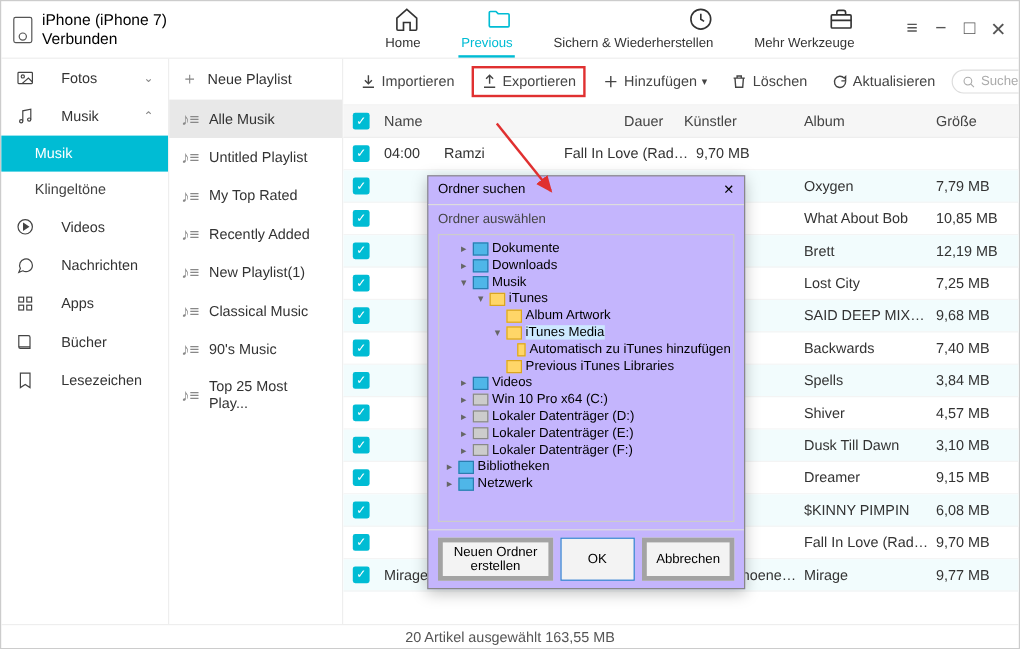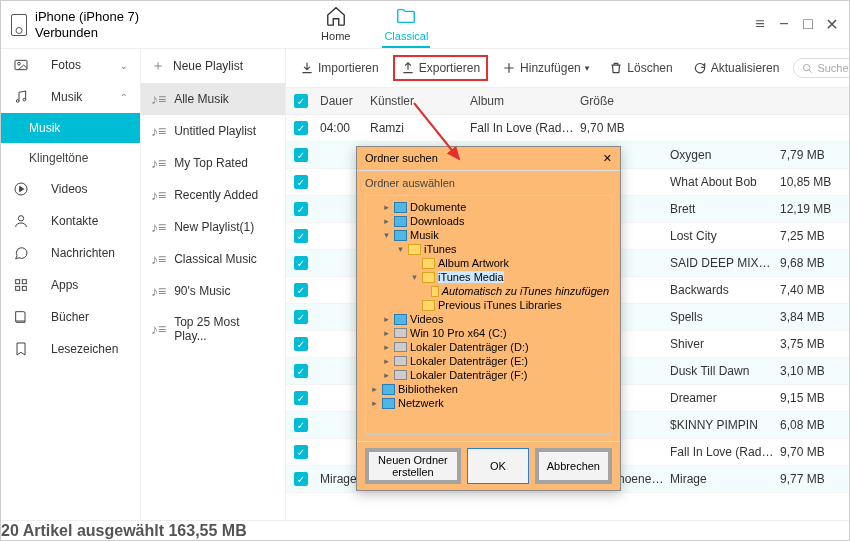--- a/index.html
+++ b/index.html
@@ -5,21 +5,21 @@
 * { box-sizing: border-box; margin: 0; padding: 0; font-family: "Segoe UI", Arial, sans-serif; }
 body { width: 850px; height: 541px; background: #fff; font-size: 12px; position: relative; overflow: hidden; border: 1px solid #ccc; }
 
 
 .titlebar { height: 48px; display: flex; align-items: center; padding: 0 10px; border-bottom: 1px solid #eee; }
 .device-info { display: flex; align-items: center; }
 .device-icon { width: 16px; height: 22px; border: 1.5px solid #555; border-radius: 2px; margin-right: 8px; position: relative; }
 .device-icon::after { content: ''; position: absolute; bottom: 1px; left: 50%; transform: translateX(-50%); width: 5px; height: 5px; border: 1px solid #555; border-radius: 50%; }
 .device-text { display: flex; flex-direction: column; line-height: 1.2; font-size: 13px; }
 .nav-tabs { display: flex; gap: 30px; margin-left: 180px; }
-.nav-tab { display: flex; flex-direction: column; align-items: center; gap: 3px; cursor: pointer; padding: 4px 2px; font-size: 11px; color: #333; }
+.nav-tab { display: flex; flex-direction: column; align-items: flex-end; gap: 3px; cursor: pointer; padding: 4px 2px; font-size: 11px; color: #333; }
 .nav-tab.active { color: #00bcd4; border-bottom: 2px solid #00bcd4; }
 .nav-icon { width: 22px; height: 22px; }
 .window-ctrls { margin-left: auto; display: flex; gap: 10px; font-size: 16px; color: #555; }
 .window-ctrls span { cursor: pointer; width: 14px; text-align: center; }
 
 
 .main { display: flex; height: calc(100% - 48px - 20px); }
 
 
 .sidebar-left { width: 140px; border-right: 1px solid #eee; }
@@ -52,24 +52,24 @@
 .col-album { width: 110px; }
 .col-size { width: 60px; text-align: left; }
 .table-body { overflow-y: auto; flex: 1; }
 .row { display: flex; padding: 6px 8px; font-size: 12px; color: #333; border-bottom: 1px solid #f4f4f4; align-items: center; }
 .row:nth-child(even) { background: #f2fcfd; }
 .chk { width: 14px; height: 14px; background: #00bcd4; color: #fff; display: flex; align-items: center; justify-content: center; font-size: 10px; border-radius: 2px; }
 .chk-head { width: 14px; height: 14px; background: #00bcd4; color: #fff; display: flex; align-items: center; justify-content: center; font-size: 10px; border-radius: 2px; }
 .cell { overflow: hidden; white-space: nowrap; text-overflow: ellipsis; padding-right: 6px; }
 
 
-.status { height: 20px; border-top: 1px solid #eee; text-align: left; font-size: 16px; line-height: 20px; color: #555; font-weight: bold; }
-
-
-.dialog { position: absolute; left: 355px; top: 145px; width: 265px; background: #fdba74; border: 1px solid #888; box-shadow: 0 3px 12px rgba(0,0,0,0.25); z-index: 10; }
+.status { height: 20px; border-top: 1px solid #eee; text-align: center; font-size: 12px; line-height: 20px; color: #555; }
+
+
+.dialog { position: absolute; left: 355px; top: 145px; width: 265px; background: #c4b5fd; border: 1px solid #888; box-shadow: 0 3px 12px rgba(0,0,0,0.25); z-index: 10; }
 .dlg-title { display: flex; padding: 5px 8px; font-size: 11px; border-bottom: 1px solid #ddd; }
 .dlg-close { margin-left: auto; cursor: pointer; }
 .dlg-sub { padding: 6px 8px; font-size: 11px; color: #444; }
 .tree { border: 1px solid #ccc; margin: 0 8px 6px 8px; height: 240px; overflow-y: auto; font-size: 11px; padding: 4px 2px; }
 .tree-item { display: flex; align-items: center; gap: 3px; padding: 1px 0; white-space: nowrap; }
 .tree-exp { width: 9px; font-size: 9px; color: #666; text-align: center; }
 .tree-icon { width: 13px; height: 11px; display: inline-block; }
 .folder-y { background: #ffd668; border: 1px solid #daa520; }
 .folder-b { background: #4fb6e8; border: 1px solid #2c7cb0; }
 .tree-item.sel .tree-label { background: #cde8ff; }
@@ -98,21 +98,35 @@
     <div class="nav-tab">
       <svg class="nav-icon" viewBox="0 0 24 24" fill="none" stroke="#333" stroke-width="1.5">
           <path d="M3 11l9-8 9 8v10a1 1 0 01-1 1h-5v-7h-6v7H4a1 1 0 01-1-1V11z"></path>
         </svg>
       <span>Home</span>
     </div>
     <div class="nav-tab active">
       <svg class="nav-icon" viewBox="0 0 24 24" fill="none" stroke="#00bcd4" stroke-width="1.5">
           <path d="M3 6a1 1 0 011-1h5l2 2h9a1 1 0 011 1v10a1 1 0 01-1 1H4a1 1 0 01-1-1V6z"></path>
         </svg>
-      <span>Classical</span>
+      <span>Previous</span>
+    </div>
+    <div class="nav-tab">
+      <svg class="nav-icon" viewBox="0 0 24 24" fill="none" stroke="#333" stroke-width="1.5">
+          <circle cx="12" cy="12" r="9"></circle>
+          <path d="M12 7v5l3 2"></path>
+        </svg>
+      <span>Sichern &amp; Wiederherstellen</span>
+    </div>
+    <div class="nav-tab">
+      <svg class="nav-icon" viewBox="0 0 24 24" fill="none" stroke="#333" stroke-width="1.5">
+          <rect x="3" y="8" width="18" height="12" rx="1"></rect>
+          <path d="M8 8V6a2 2 0 012-2h4a2 2 0 012 2v2M3 13h18"></path>
+        </svg>
+      <span>Mehr Werkzeuge</span>
     </div>
   </div>
   <div class="window-ctrls">
     <span>≡</span>
     <span>−</span>
     <span>□</span>
     <span>✕</span>
   </div>
 </div>
 
@@ -148,29 +162,20 @@
           <svg width="16" height="16" viewBox="0 0 24 24" fill="none" stroke="#444" stroke-width="1.5">
             <circle cx="12" cy="12" r="9"></circle>
             <path d="M10 8l6 4-6 4V8z" fill="#444"></path>
           </svg>
         </span>
       <span>Videos</span>
     </div>
     <div class="side-item">
       <span class="side-icon">
           <svg width="16" height="16" viewBox="0 0 24 24" fill="none" stroke="#444" stroke-width="1.5">
-            <circle cx="12" cy="8" r="4"></circle>
-            <path d="M4 21c0-4 4-6 8-6s8 2 8 6"></path>
-          </svg>
-        </span>
-      <span>Kontakte</span>
-    </div>
-    <div class="side-item">
-      <span class="side-icon">
-          <svg width="16" height="16" viewBox="0 0 24 24" fill="none" stroke="#444" stroke-width="1.5">
             <path d="M21 12a8 8 0 01-12 7l-5 2 2-5a8 8 0 1115-4z"></path>
           </svg>
         </span>
       <span>Nachrichten</span>
     </div>
     <div class="side-item">
       <span class="side-icon">
           <svg width="16" height="16" viewBox="0 0 24 24" fill="none" stroke="#444" stroke-width="1.5">
             <rect x="4" y="4" width="6" height="6"></rect>
             <rect x="14" y="4" width="6" height="6"></rect>
@@ -277,20 +282,21 @@
             <path d="M21 21l-6-6"></path>
           </svg>
         <span>Suchen</span>
       </div>
     </div>
 
     <div class="table-head">
       <div class="col-check">
           <div class="chk-head">✓</div>
         </div>
+      <div class="col-name">Name</div>
       <div class="col-dur">Dauer</div>
       <div class="col-artist">Künstler</div>
       <div class="col-album">Album</div>
       <div class="col-size">Größe</div>
     </div>
 
     <div class="table-body" id="table-body">
         <div class="row">
           <div class="col-check">
             <div class="chk">✓</div>
@@ -371,21 +377,21 @@
           <div class="cell col-size">3,84 MB</div>
         </div>
         <div class="row">
           <div class="col-check">
             <div class="chk">✓</div>
           </div>
           <div class="cell col-name"></div>
           <div class="cell col-dur"></div>
           <div class="cell col-artist"></div>
           <div class="cell col-album">Shiver</div>
-          <div class="cell col-size">3,75 MB</div>
+          <div class="cell col-size">4,57 MB</div>
         </div>
         <div class="row">
           <div class="col-check">
             <div class="chk">✓</div>
           </div>
           <div class="cell col-name"></div>
           <div class="cell col-dur"></div>
           <div class="cell col-artist">...ailey</div>
           <div class="cell col-album">Dusk Till Dawn</div>
           <div class="cell col-size">3,10 MB</div>
@@ -475,21 +481,21 @@
     <div class="tree-item" style="padding-left:42px;">
         <span class="tree-exp"></span>
         <span class="tree-icon folder-y"></span>
         <span class="tree-label">Album Artwork</span>
       </div>
     <div class="tree-item sel" style="padding-left:42px;">
         <span class="tree-exp">▾</span>
         <span class="tree-icon folder-y"></span>
         <span class="tree-label">iTunes Media</span>
       </div>
-    <div class="tree-item" style="padding-left:56px;font-style:italic;">
+    <div class="tree-item" style="padding-left:56px;">
         <span class="tree-exp"></span>
         <span class="tree-icon folder-y"></span>
         <span class="tree-label">Automatisch zu iTunes hinzufügen</span>
       </div>
     <div class="tree-item" style="padding-left:42px;">
         <span class="tree-exp"></span>
         <span class="tree-icon folder-y"></span>
         <span class="tree-label">Previous iTunes Libraries</span>
       </div>
     <div class="tree-item" style="padding-left:14px;">

